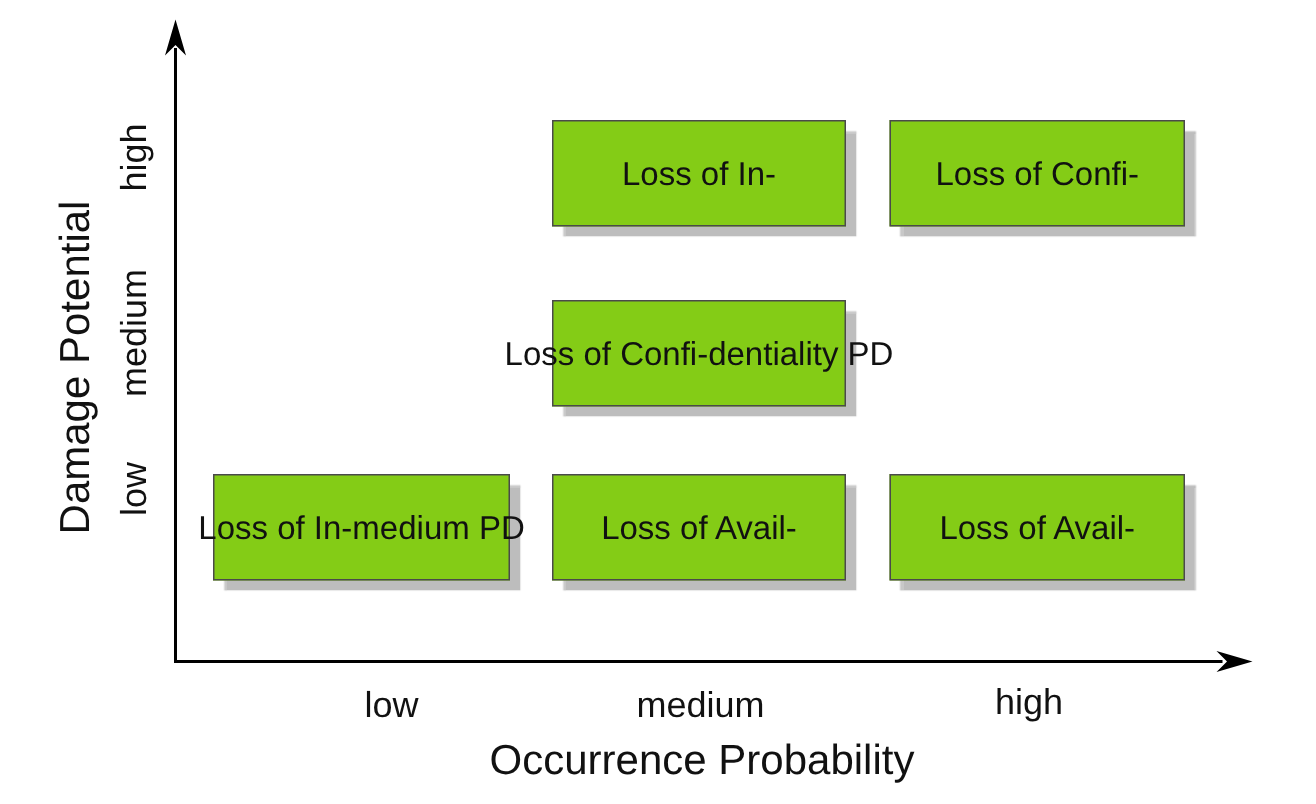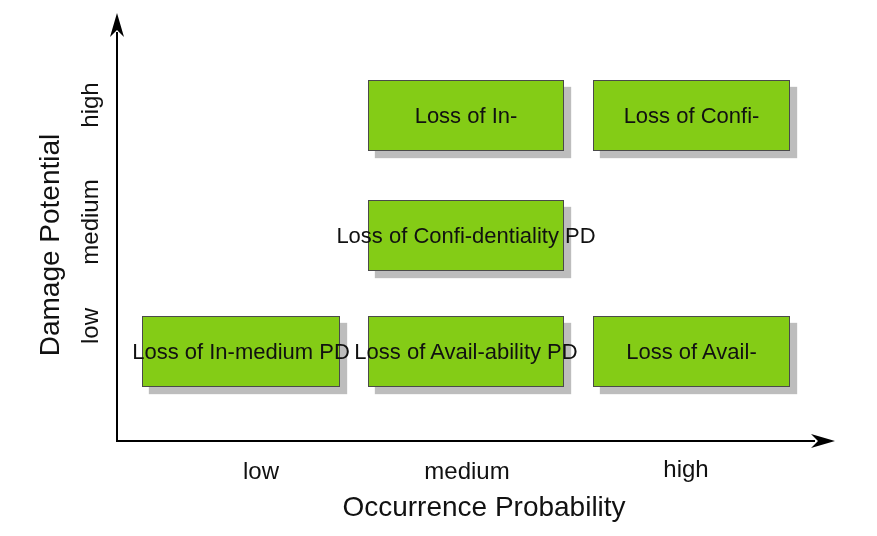--- a/index.html
+++ b/index.html
@@ -33,21 +33,21 @@
   .tick { font-size:24px; }
 
   .y-title  { left:50px;  top:245px; }
   .yt-high  { left:90px;  top:105px; }
   .yt-med   { left:90px;  top:222px; }
   .yt-low   { left:90px;  top:326px; }
 
   .xt-low   { left:261px; top:471px; }
   .xt-med   { left:467px; top:471px; }
   .xt-high  { left:686px; top:469px; }
-  .x-title  { left:484px; top:507px; }
+  .x-title  { left:468px; top:507px; }
 </style>
 </head>
 <body>
 
 <div class="canvas">
 
   <svg class="axes-svg" viewBox="0 0 877 536">
 
     <line x1="117" y1="441" x2="117" y2="32" stroke="#000000" stroke-width="2"></line>
     <polygon points="117,13 110,37 117,30 124,37" fill="#000000"></polygon>
@@ -75,19 +75,18 @@
   <div class="riskbox pos-mm">
     <span>Loss of Confi-</span>
     <span>dentiality PD</span>
   </div>
   <div class="riskbox pos-ll">
     <span>Loss of In-</span>
     <span>medium PD</span>
   </div>
   <div class="riskbox pos-ml">
     <span>Loss of Avail-</span>
-    <span>ability PD</span>
   </div>
   <div class="riskbox pos-hl">
     <span>Loss of Avail-</span>
   </div>
 
 </div>
 
 </body></html>

